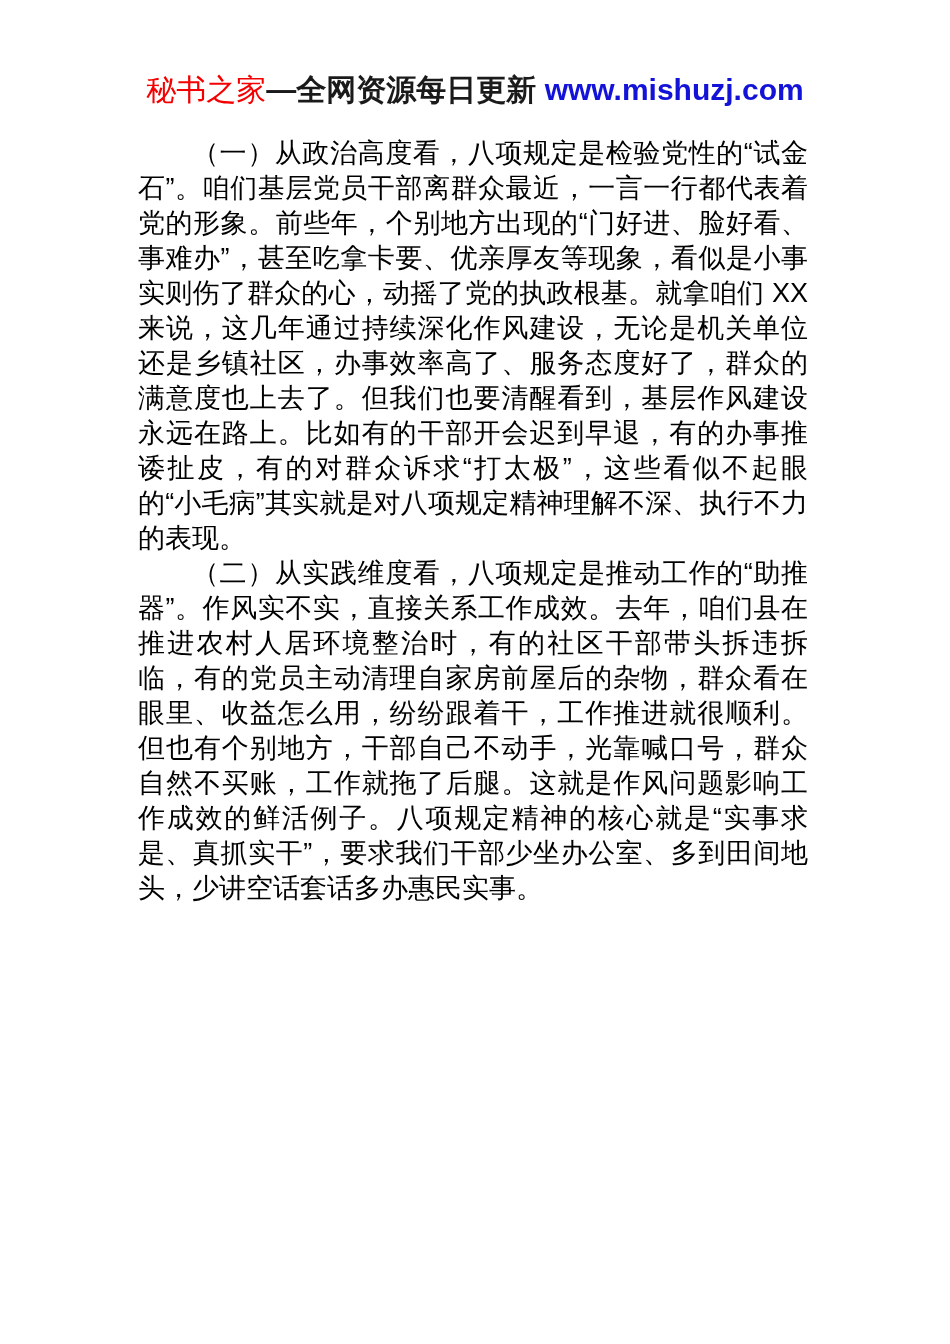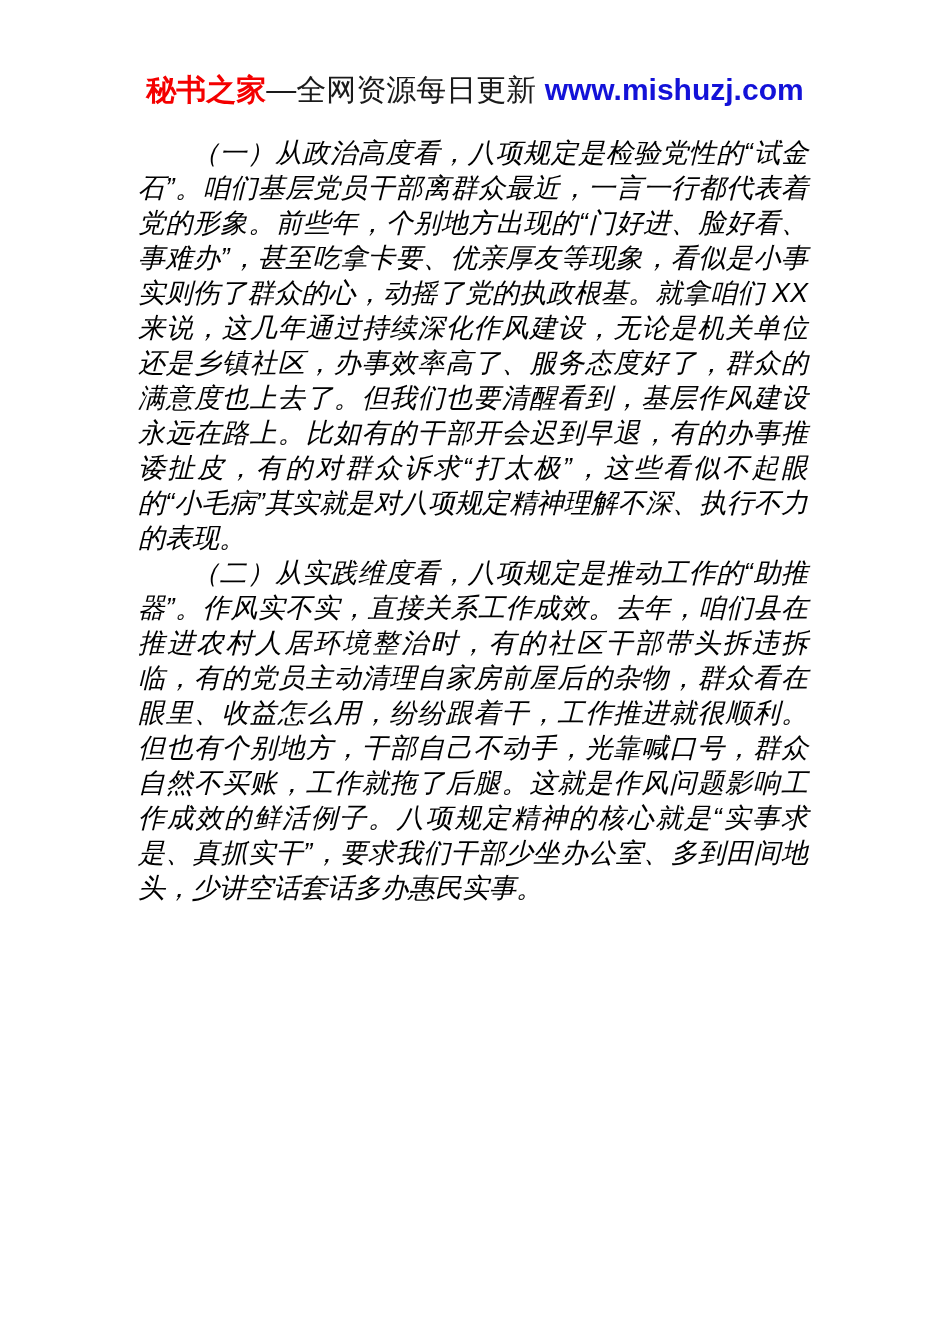--- a/index.html
+++ b/index.html
@@ -17,34 +17,33 @@
   }
   .doc-header {
     padding-top: 70px;
     text-align: center;
     font-size: 30px;
     line-height: 40px;
     white-space: nowrap;
   }
   .doc-header .brand {
     color: #f40000;
-    font-weight: bold;
+    font-weight: normal;
   }
   .doc-header .tagline {
     color: #1a1a1a;
-    font-weight: normal;
+    font-weight: bold;
   }
   .doc-header .url {
     color: #1312d8;
     text-decoration: none;
     font-weight: bold;
   }
   .doc-body {
     margin: 26px 142px 0 138px;
-    font-style: italic;
   }
   .doc-body p {
     margin: 0;
     padding: 0;
     color: #000000;
     font-size: 27px;
     line-height: 35px;
     text-align: justify;
     text-indent: 2em;
     font-family: "Liberation Sans", "DejaVu Sans", sans-serif;

